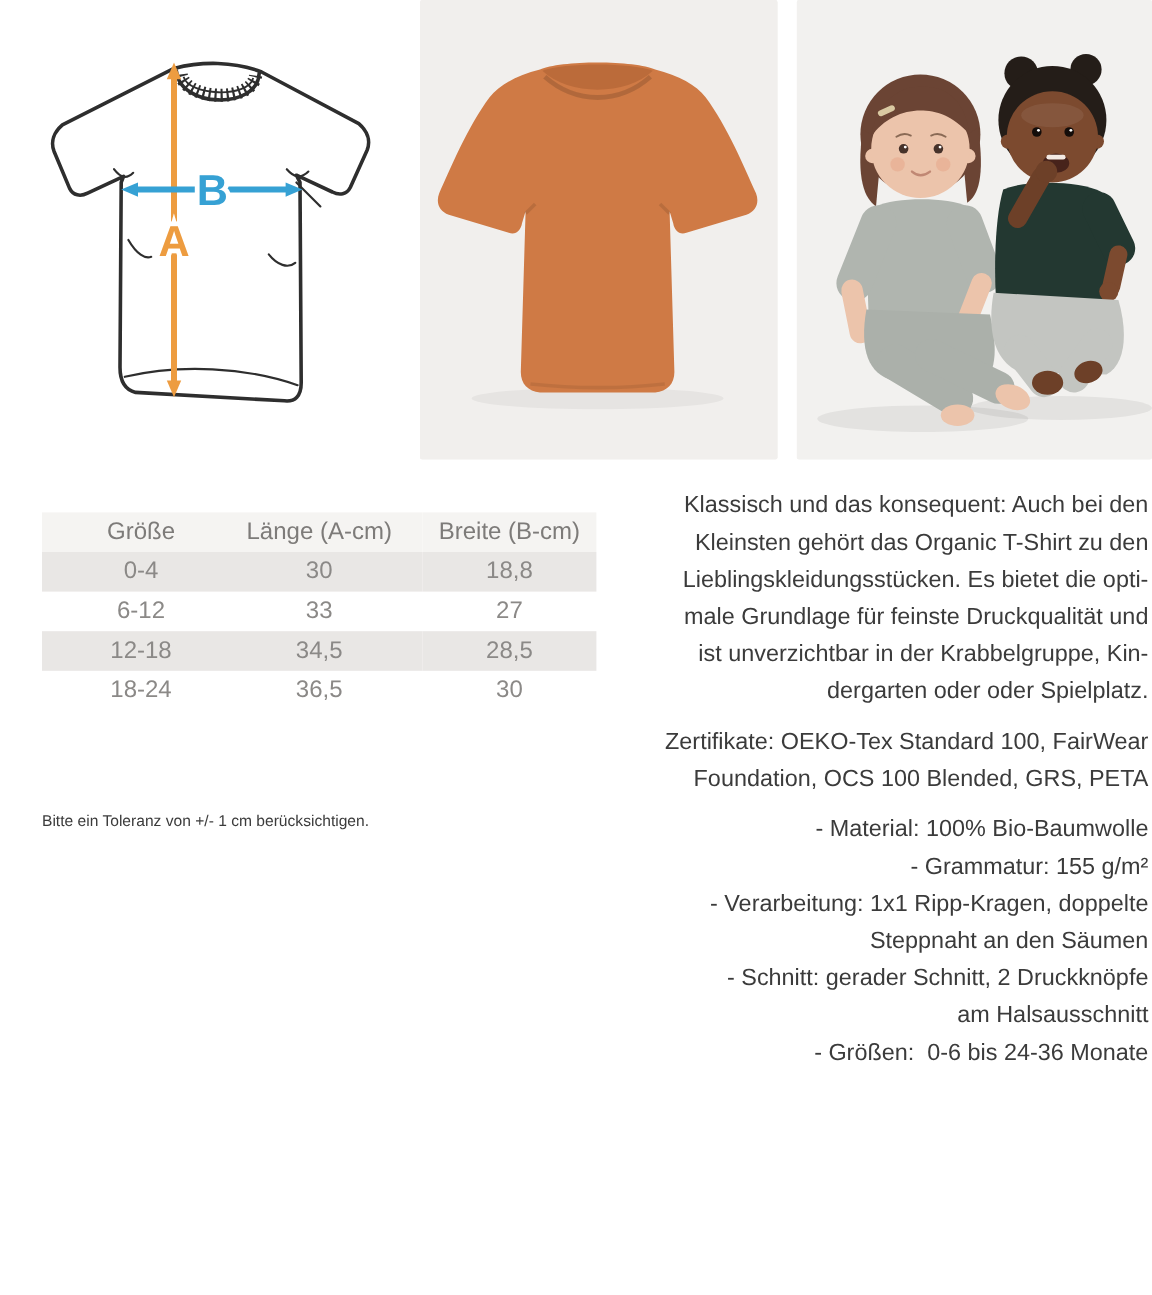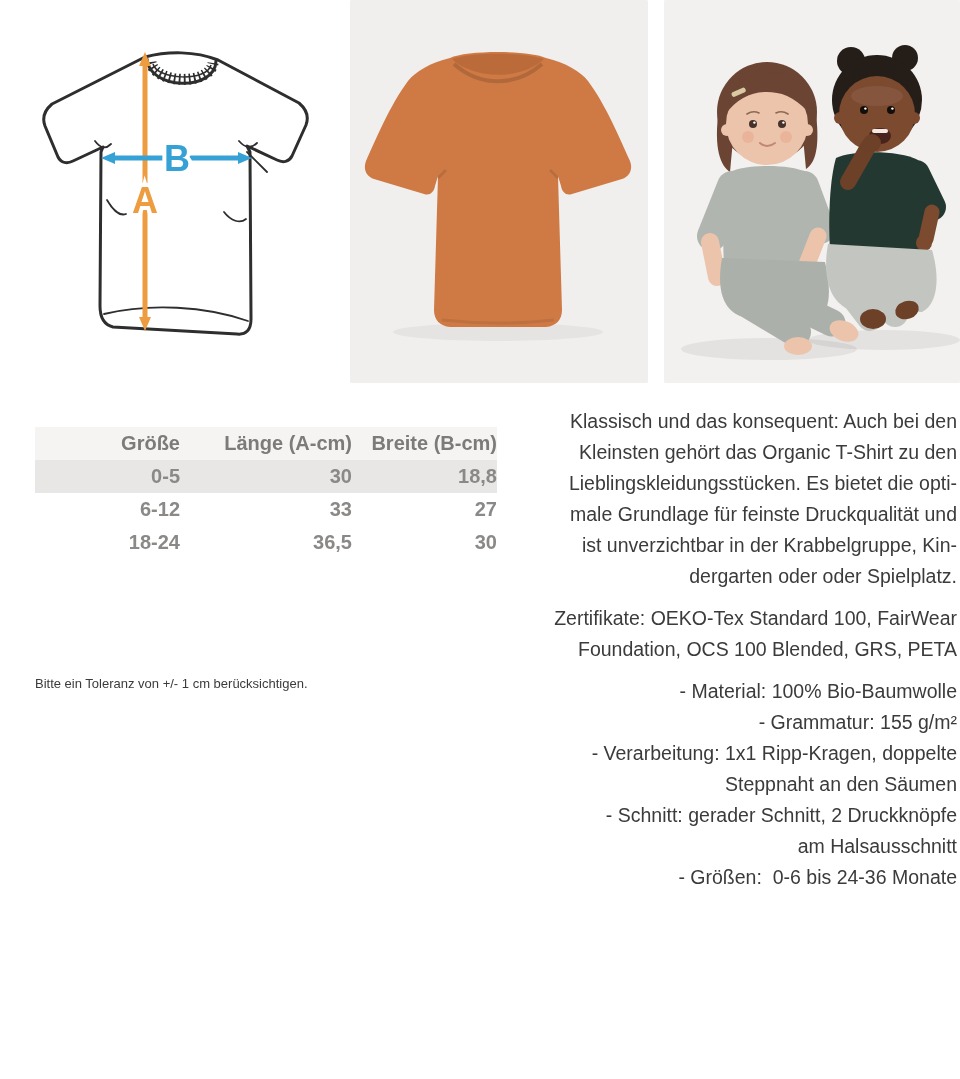--- a/index.html
+++ b/index.html
@@ -15,21 +15,21 @@
   .tile-photo{left:664px;width:296px;background:var(--photo-tile-bg,#f2f1ef);}
   .tile svg{display:block;width:100%;height:100%;}
 
   table.size-table{
     position:absolute;left:35px;top:427px;width:462px;
     border-collapse:collapse;table-layout:fixed;
     font-size:20px;
   }
   .size-table th,.size-table td{
     box-sizing:border-box;height:33px;padding:0;margin:0;
-    text-align:right;font-weight:700;vertical-align:middle;
+    text-align:center;font-weight:400;vertical-align:middle;
   }
   .size-table th{background:var(--table-header-bg,#f5f4f2);color:#7d7b79;}
   .size-table td{color:var(--table-text-color,#8b8987);}
   .size-table th:nth-child(1),.size-table td:nth-child(1){width:145px;padding-left:20px;}
   .size-table th:nth-child(2),.size-table td:nth-child(2){width:172px;}
   .size-table th:nth-child(3),.size-table td:nth-child(3){width:145px;}
   .size-table tr.stripe td{background:var(--table-stripe-bg,#e9e7e5);}
 
   .tolerance{
     position:absolute;left:35px;top:676px;margin:0;
@@ -177,28 +177,33 @@
   <table class="size-table">
     <thead>
       <tr>
         <th>Größe</th>
         <th>Länge (A-cm)</th>
         <th>Breite (B-cm)</th>
       </tr>
     </thead>
     <tbody id="size-rows">
         <tr class="stripe">
-          <td>0-5</td>
+          <td>0-4</td>
           <td>30</td>
           <td>18,8</td>
         </tr>
         <tr>
           <td>6-12</td>
           <td>33</td>
           <td>27</td>
+        </tr>
+        <tr class="stripe">
+          <td>12-18</td>
+          <td>34,5</td>
+          <td>28,5</td>
         </tr>
         <tr>
           <td>18-24</td>
           <td>36,5</td>
           <td>30</td>
         </tr>
       </tbody>
   </table>
 
   <p class="tolerance">Bitte ein Toleranz von +/- 1 cm berücksichtigen.</p>

